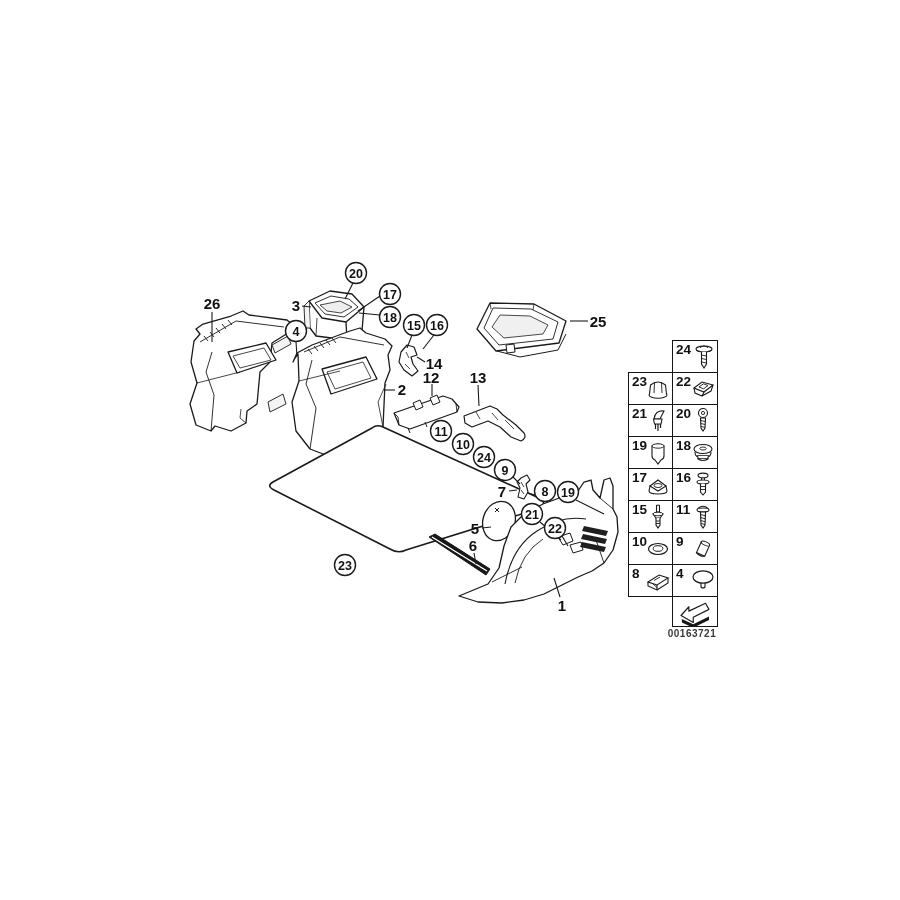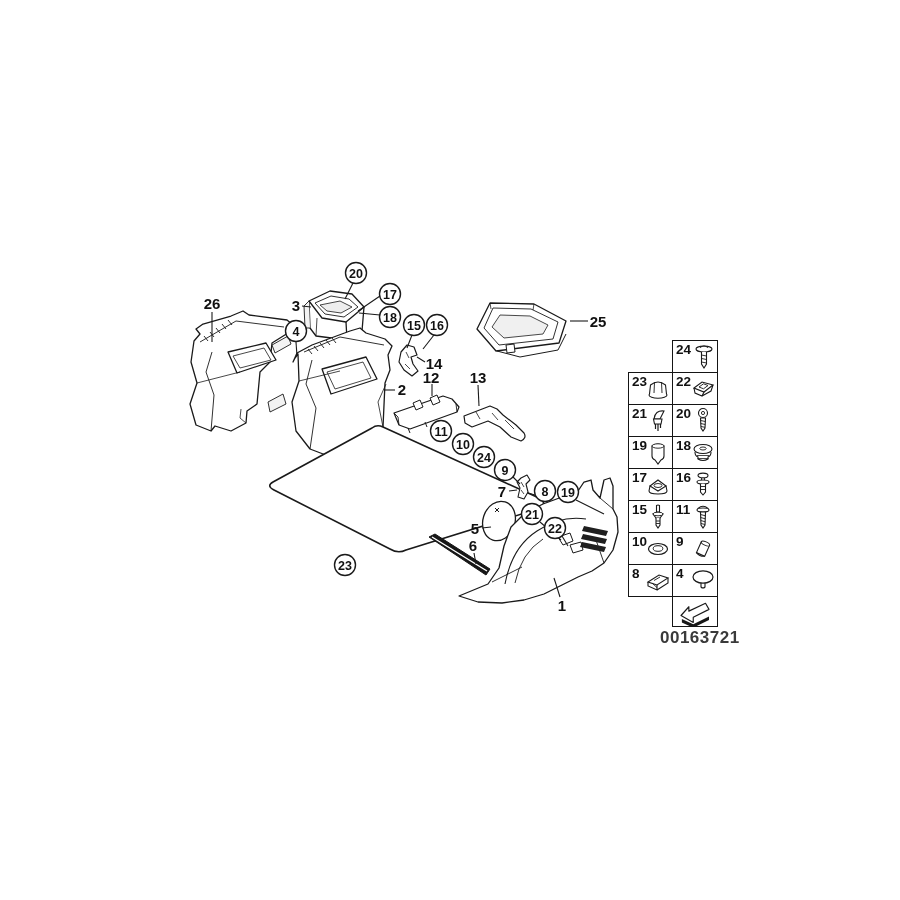--- a/index.html
+++ b/index.html
@@ -11,21 +11,21 @@
   .co-num{font-size:12.5px;font-weight:bold;fill:#111;}
   
   #legend{position:absolute;left:0;top:0;width:900px;height:900px;pointer-events:none;}
   .cell{position:absolute;border:1.6px solid #151515;background:#fff;box-sizing:border-box;
         pointer-events:auto;}
   .cell .num{position:absolute;left:3px;top:1px;font-size:13.5px;font-weight:bold;color:#111;}
   .cell svg{position:absolute;right:1px;top:1px;}
   .colL{left:628px;width:45px;}
   .colR{left:672px;width:46px;}
   .doc{position:absolute;left:660px;top:628px;width:64px;text-align:center;
-       font-size:17px;font-weight:bold;color:#3a3a3a;letter-spacing:0.5px;}
+       font-size:10px;font-weight:bold;color:#3a3a3a;letter-spacing:0.5px;}
   .ln{stroke:#1a1a1a;fill:none;}
 </style>
 </head>
 <body>
 
 <div id="stage">
 
   <svg id="art" width="900" height="900" viewBox="0 0 900 900">
 
     <g stroke="#1a1a1a" stroke-width="1.3" fill="#fff" stroke-linejoin="round">

